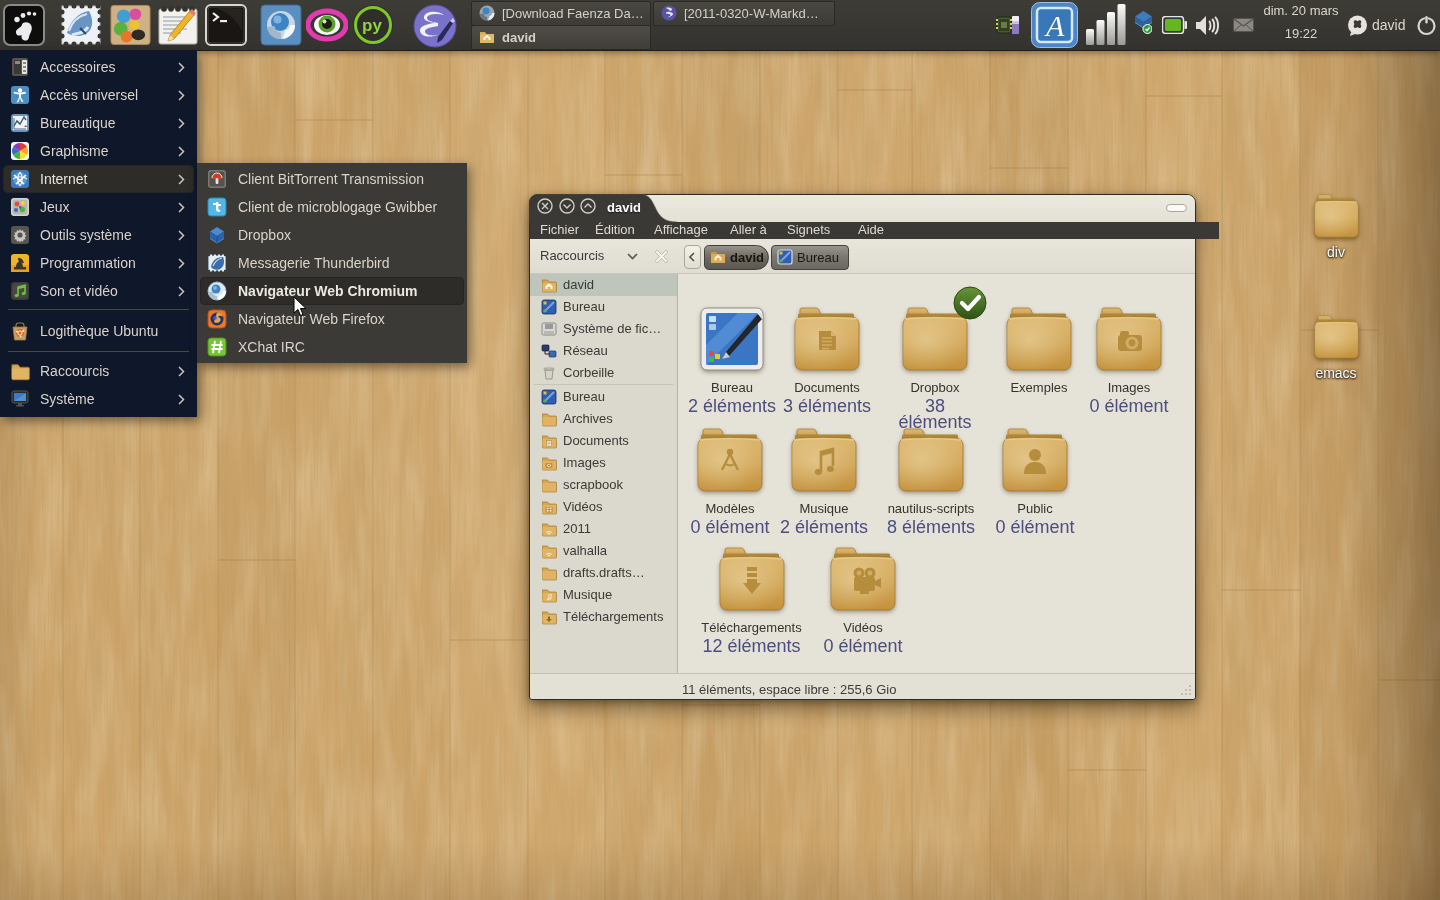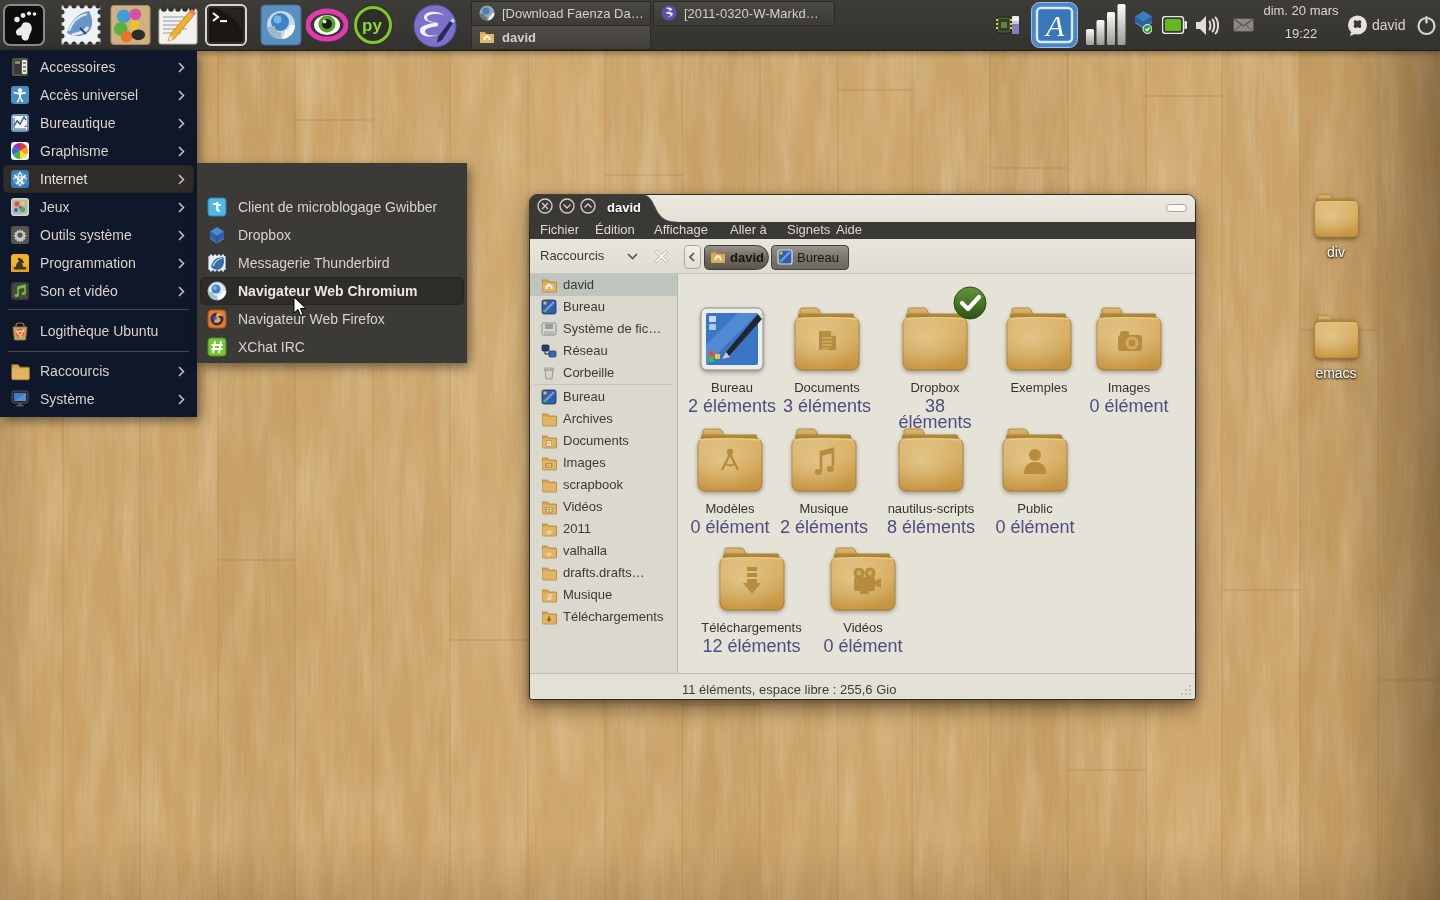--- a/index.html
+++ b/index.html
@@ -25,21 +25,21 @@
 .mrow .mic{position:absolute;left:7px;top:4px;width:20px;height:20px;}
 .mrow .mtx{position:absolute;left:37px;top:0;line-height:28px;}
 .mrow .chev{position:absolute;right:9px;top:9px;width:7px;height:11px;}
 .mhl{background:#2d2c29;border-radius:5px;box-shadow:inset 0 0 0 1px #262522;}
 .srow{position:absolute;left:3px;width:264px;height:28px;color:#d9d3ca;font-size:14px;}
 .srow .mic{position:absolute;left:7px;top:4px;width:20px;height:20px;}
 .srow .mtx{position:absolute;left:38px;top:0;line-height:28px;}
 
 #win{position:absolute;left:529px;top:194px;width:667px;height:506px;}
 #winbody{position:absolute;left:0;top:0;width:665px;height:504px;border:1px solid #2c2b27;border-radius:9px 9px 3px 3px;background:#e3e1d6;box-shadow:0 9px 20px rgba(35,22,6,0.45),0 2px 7px rgba(35,22,6,0.35);}
-#menubar{position:absolute;left:1px;top:28px;width:665px;height:17px;background:#3b3935;color:#dedad1;font-size:13px;}
+#menubar{position:absolute;left:1px;top:28px;width:665px;height:17px;background:#3b3935;color:#dedad1;font-size:13px;padding-left:24px;}
 #menubar span{position:absolute;top:0;line-height:16px;}
 #toolbar{position:absolute;left:1px;top:45px;width:665px;height:34px;background:linear-gradient(180deg,#e8e5db, #dfdcd2);border-bottom:1px solid #c9c6bb;}
 #sidebar{position:absolute;left:1px;top:80px;width:147px;height:399px;background:#dbd9ce;}
 #sidebar .srw{position:absolute;left:0;width:147px;height:22px;font-size:13px;color:#3a3a36;}
 #sidebar .srw .sic{position:absolute;left:11px;top:3px;width:16px;height:16px;}
 #sidebar .srw .stx{position:absolute;left:33px;top:0;line-height:22px;white-space:nowrap;}
 #vsep{position:absolute;left:148px;top:80px;width:1px;height:399px;background:#b7b4aa;}
 #mainpane{position:absolute;left:149px;top:80px;width:516px;height:399px;background:#e5e2d8;}
 #statusbar{position:absolute;left:1px;top:479px;width:665px;height:25px;background:#e3e0d6;border-top:1px solid #c2bfb4;font-size:13px;color:#3b3b37;border-radius:0 0 3px 3px;}
 .cell{position:absolute;text-align:center;}
@@ -174,21 +174,21 @@
         </g>
       </svg>
 <div class="abs" style="left:78px;top:0;width:60px;height:28px;line-height:28px;color:#ffffff;font-weight:bold;font-size:13px;text-shadow:0 1px 1px #1a1a18">david</div>
 <div class="abs" style="left:637px;top:10px;width:19px;height:6px;background:#fbfaf6;border:1px solid #a8a59b;border-radius:4px"></div>
 <div id="menubar">
 <span style="left:10px">Fichier</span>
         <span style="left:65px">Édition</span>
         <span style="left:124px">Affichage</span>
         <span style="left:200px">Aller à</span>
         <span style="left:257px">Signets</span>
-        <span style="left:306px">Aide</span>
+        <span style="left:328px">Aide</span>
 </div>
 <div id="toolbar">
 <div class="abs" style="left:10px;top:0;height:34px;line-height:34px;font-size:13px;color:#3a3a36">Raccourcis</div>
 <svg class="abs" style="left:97px;top:14px" width="11" height="7" viewBox="0 0 11 7">
           <path d="M1 1l4.5 4.5L10 1" fill="none" stroke="#5a5850" stroke-width="1.7"></path>
         </svg>
 <svg class="abs" style="left:125px;top:11px" width="13" height="13" viewBox="0 0 14 14">
           <path d="M2 0L7 5 12 0 14 2 9 7 14 12 12 14 7 9 2 14 0 12 5 7 0 2z" fill="#f7f5ee" stroke="#b5b2a8" stroke-width="1"></path>
         </svg>
 <div class="abs" style="left:154px;top:6px;width:15px;height:22px;background:linear-gradient(180deg,#f2f0e8,#e0ddd2);border:1px solid #a9a69b;border-radius:4px;">
@@ -833,20 +833,30 @@
           <rect x="8" y="14" width="4" height="2" fill="#55544f"></rect>
           <rect x="6" y="16" width="8" height="1.5" rx="0.7" fill="#55544f"></rect>
         </svg>
         <span class="mtx">Système</span>
         <svg class="chev" viewBox="0 0 7 11">
           <path d="M1 1l4.5 4.5L1 10" fill="none" stroke="#c9c3ba" stroke-width="1.5"></path>
         </svg>
       </div>
 </div>
 <div id="submenu">
+<div class="srow" style="top:2px">
+        <svg class="mic" viewBox="0 0 20 20">
+          <rect x="1" y="1" width="18" height="18" rx="3" fill="#7a7874"></rect>
+          <rect x="2.5" y="2.5" width="15" height="15" rx="2" fill="#55534e"></rect>
+          <path d="M5 9a5 5 0 0 1 10 0v1H5z" fill="#d43a2a"></path>
+          <path d="M5 9a5 5 0 0 1 10 0" fill="none" stroke="#f0e8e0" stroke-width="1"></path>
+          <rect x="8.6" y="9" width="2.8" height="6" rx="1" fill="#e8e6e0"></rect>
+        </svg>
+        <span class="mtx">Client BitTorrent Transmission</span>
+      </div>
 <div class="srow" style="top:30px">
         <svg class="mic" viewBox="0 0 20 20">
           <rect x="1" y="1" width="18" height="18" rx="3" fill="#52b8e8"></rect>
           <rect x="1" y="1" width="18" height="18" rx="3" fill="none" stroke="#2a88b8"></rect>
           <path d="M9 5v7q0 3 3.5 3l1-2q-2.5 0-2.2-1.5V9H14V7h-2.7V5z" fill="#fff"></path>
           <path d="M6 7h5" stroke="#fff" stroke-width="2"></path>
         </svg>
         <span class="mtx">Client de microblogage Gwibber</span>
       </div>
 <div class="srow" style="top:58px">

